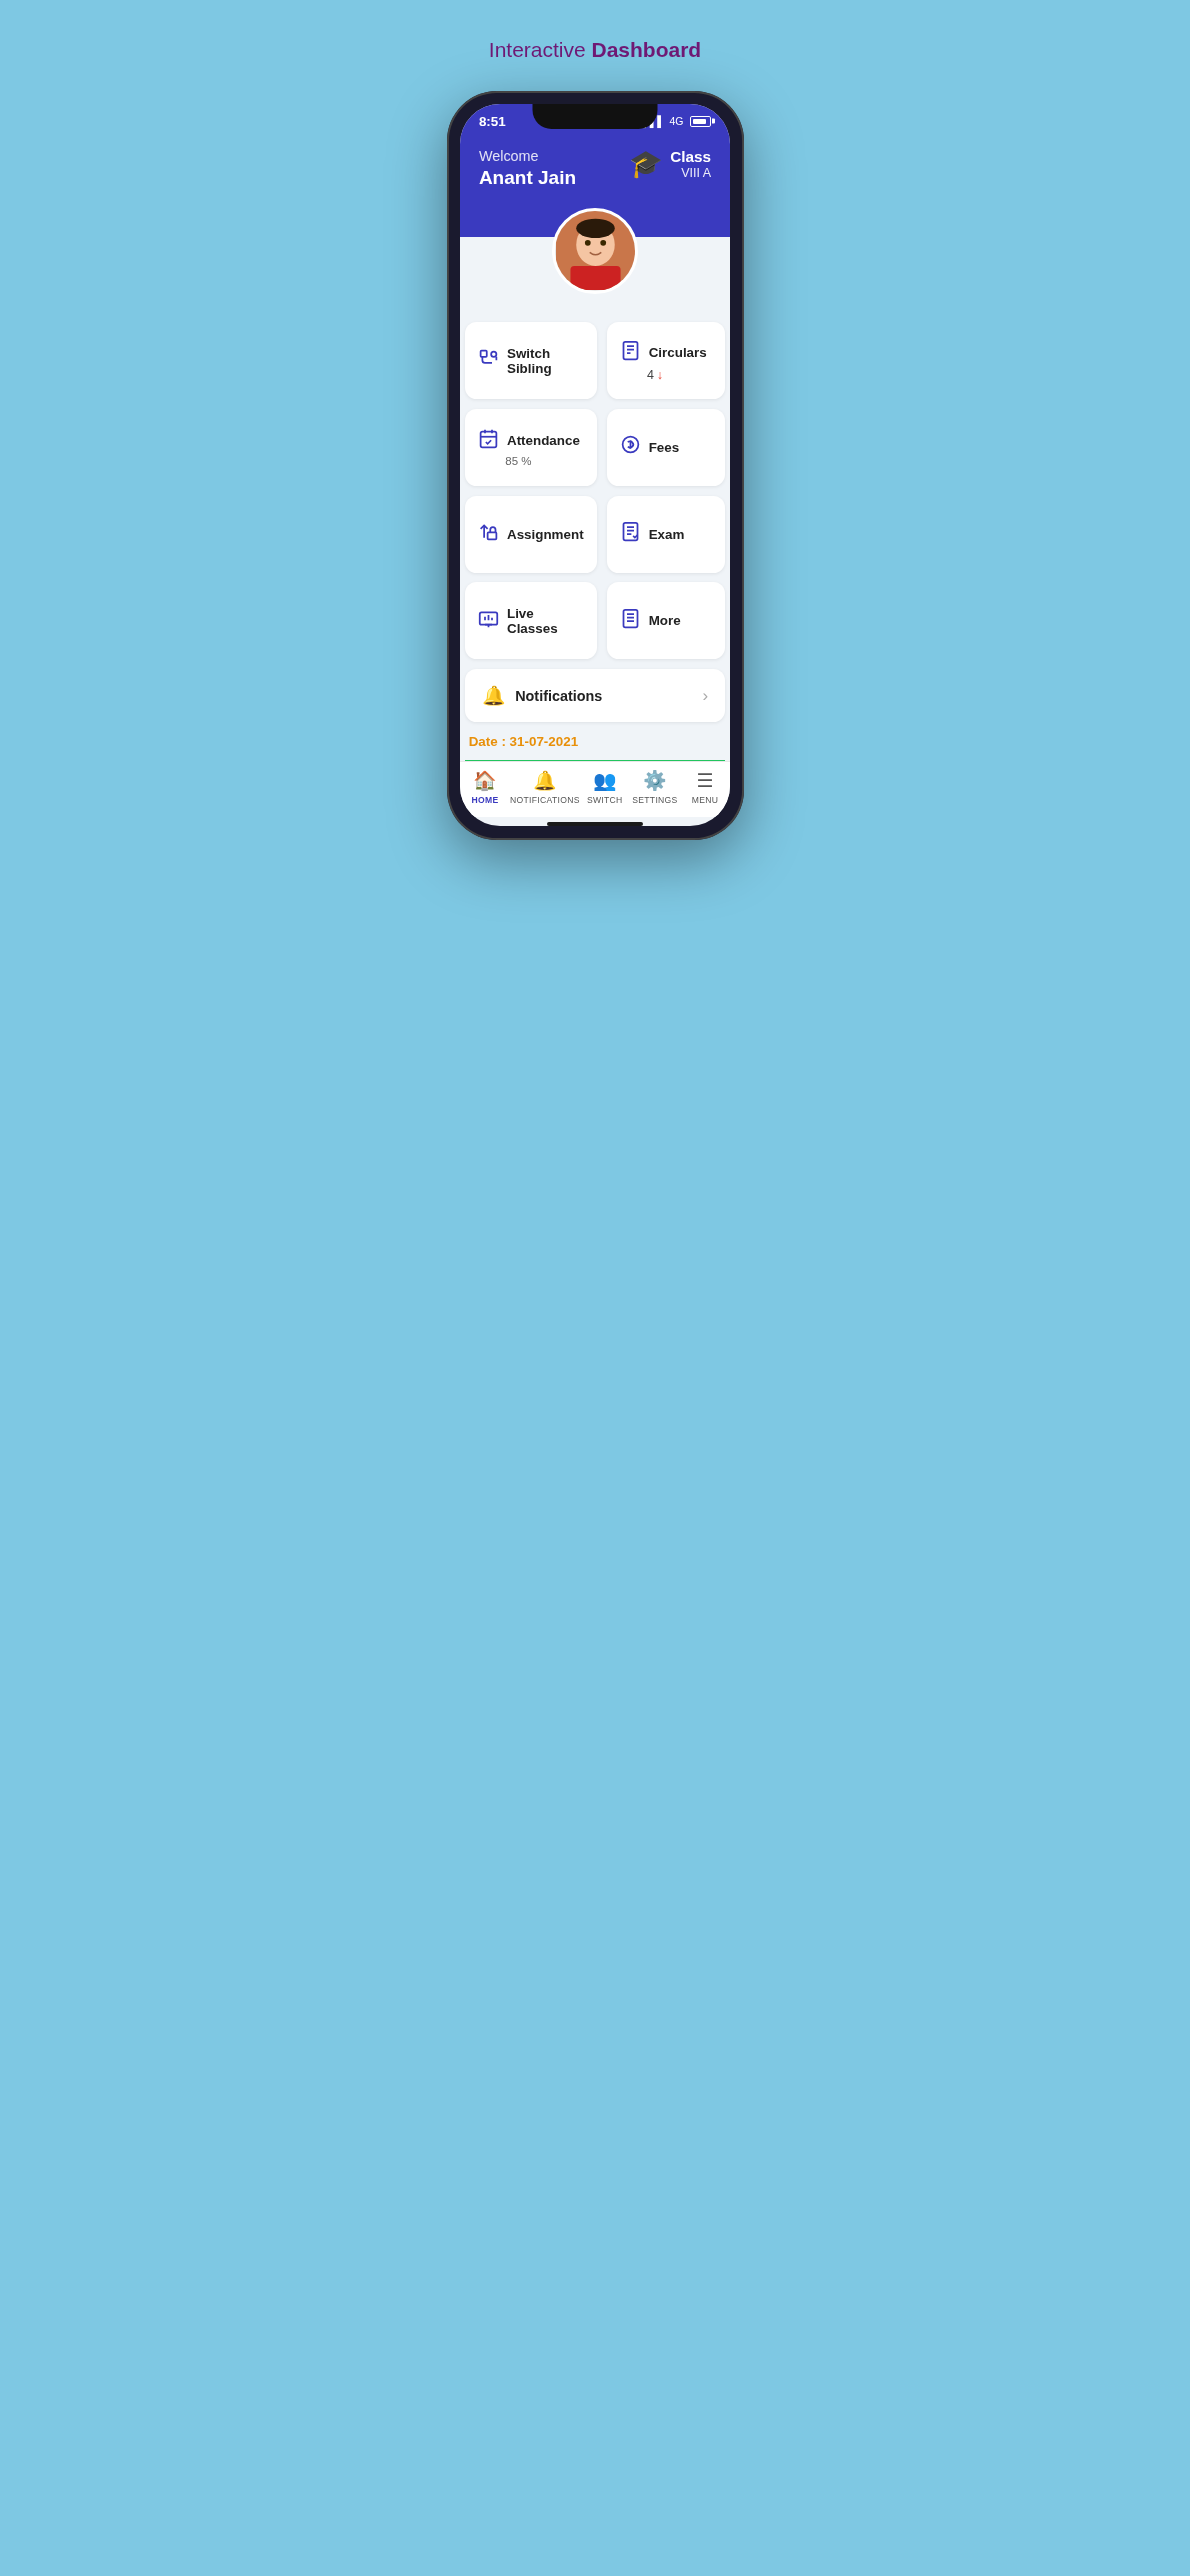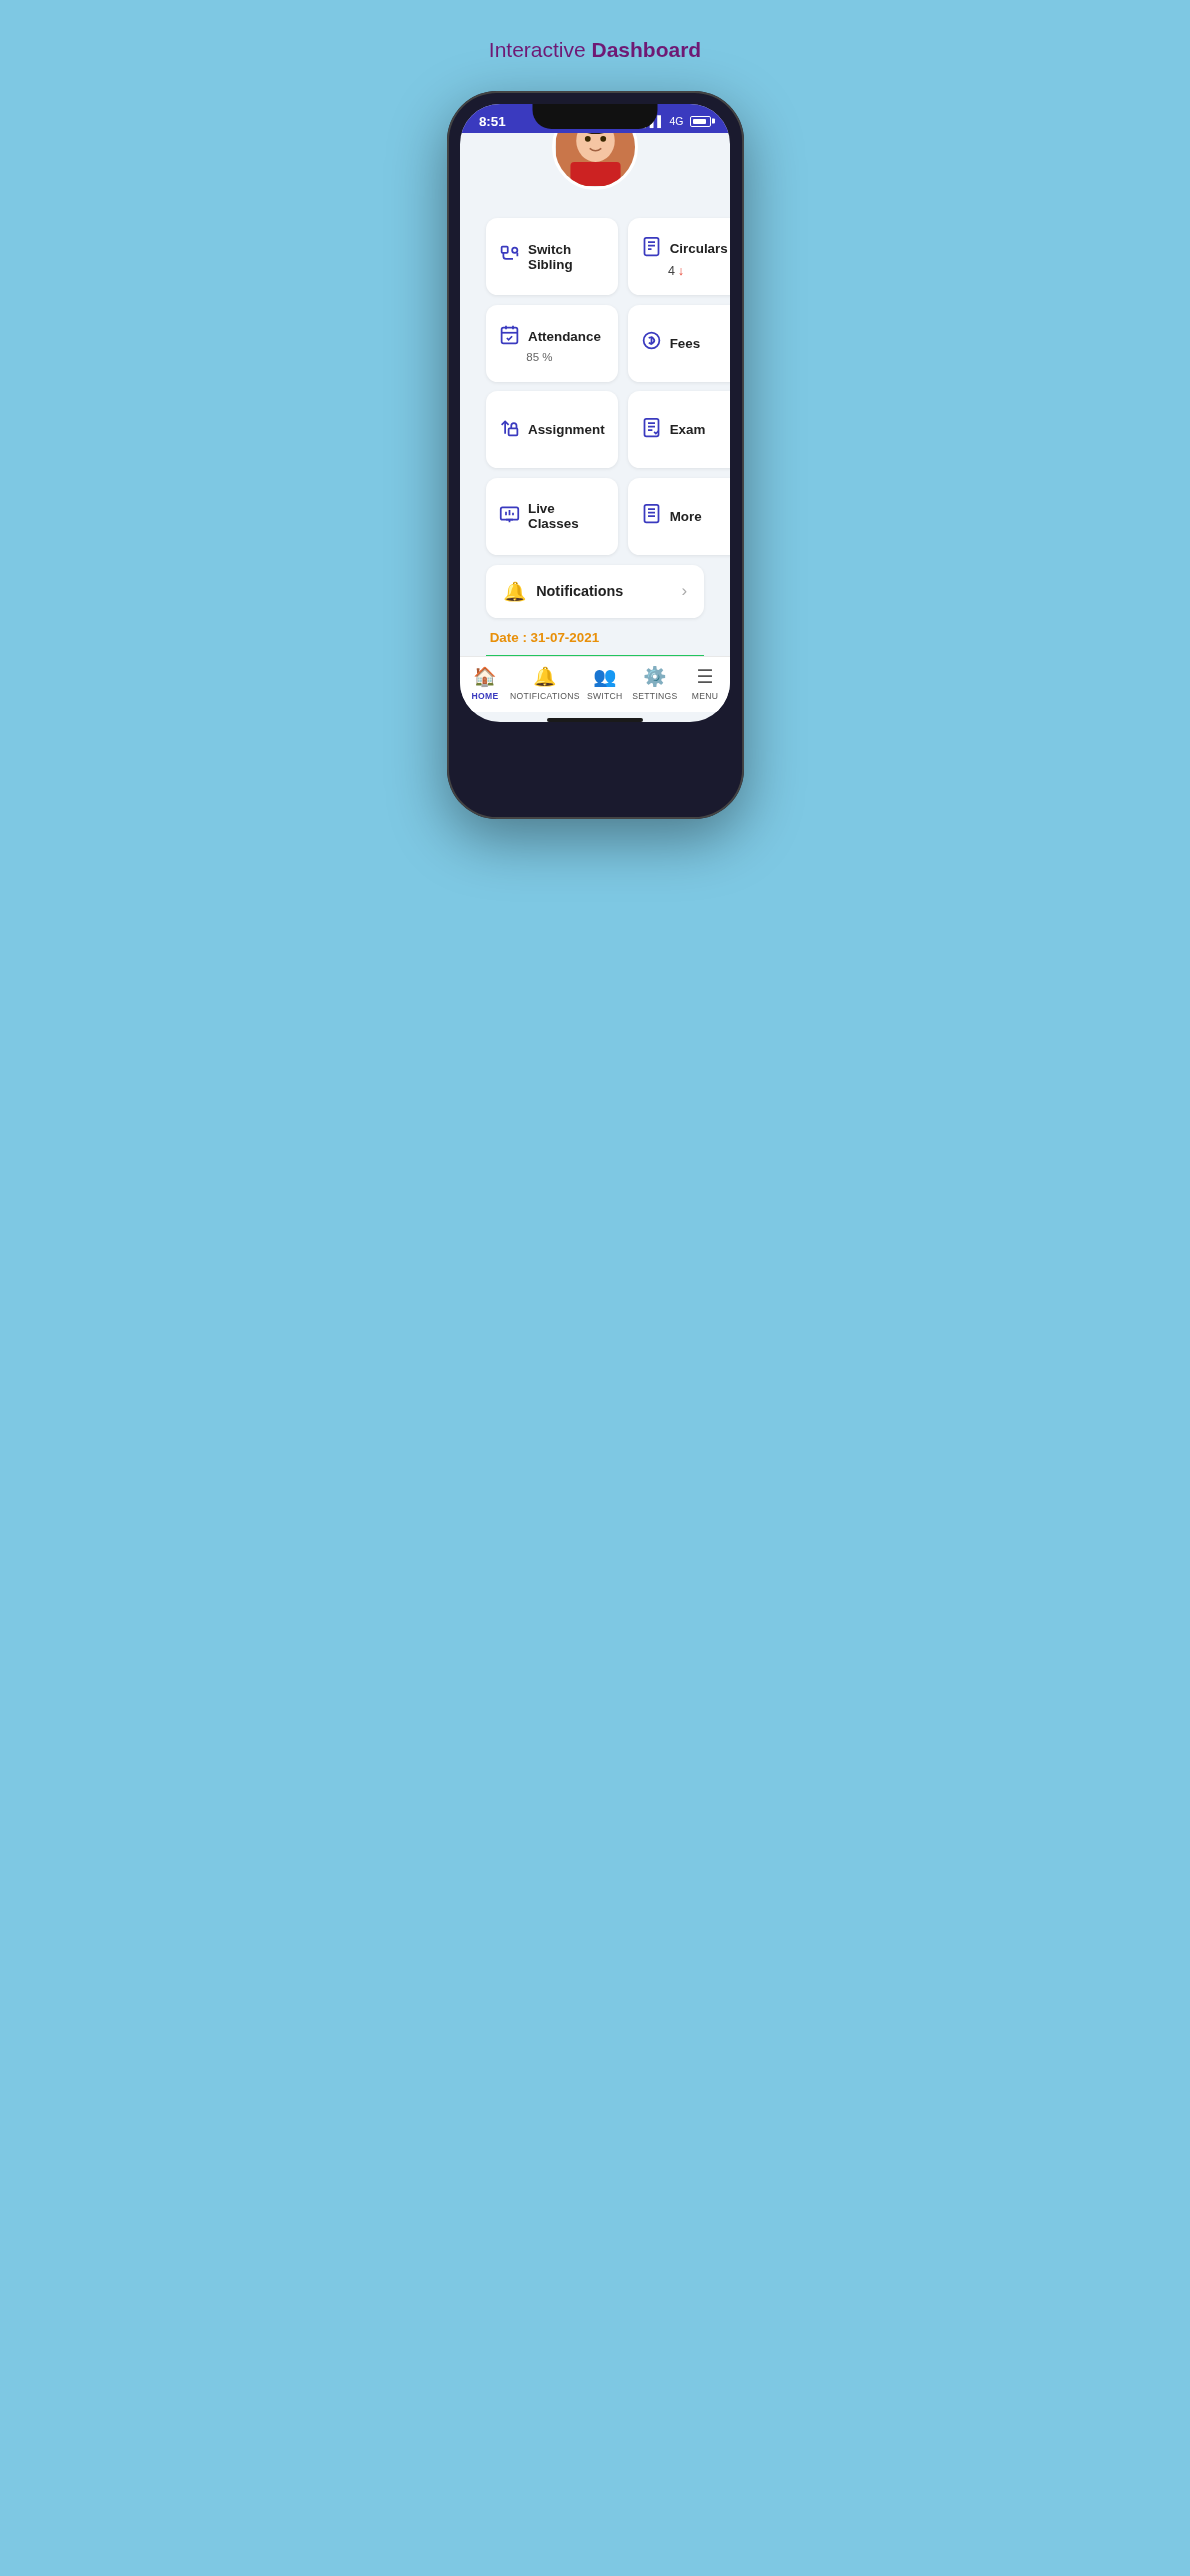--- a/index.html
+++ b/index.html
@@ -167,21 +167,21 @@
       background: #e8e8e8;
       overflow: hidden;
       display: flex;
       align-items: center;
       justify-content: center;
     }
     
     .content-area {
       background: #f0f4f8;
       flex: 1;
-      padding: 19px 26px 0;
+      padding: 19px 5px 0;
     }
     
     .menu-grid {
       display: grid;
       grid-template-columns: 1fr 1fr;
       gap: 9.6px;
       margin-top: 19px;
     }
     .menu-card {
       background: white;
@@ -311,20 +311,33 @@
       <span class="status-time">8:51</span>
       <div class="status-icons">
         <span>▌▌▌</span>
         <span>4G</span>
         <div class="battery-icon">
           <div class="battery-fill"></div>
         </div>
       </div>
     </div>
 
+    <div class="app-header">
+      <div>
+        <div class="welcome-text">Welcome</div>
+        <div class="user-name">Anant  Jain</div>
+      </div>
+      <div class="class-info">
+        <span class="class-icon">🎓</span>
+        <div class="class-text">
+          <div class="class-label">Class</div>
+          <div class="class-value">VIII A</div>
+        </div>
+      </div>
+    </div>
 
     <div class="avatar-section">
       <div class="avatar-container">
 
         <svg width="79" height="79" viewBox="0 0 82 82" xmlns="http://www.w3.org/2000/svg">
           <rect width="82" height="82" fill="#c9764a"></rect>
 
           <ellipse cx="41" cy="35" rx="20" ry="22" fill="#f5c5a3"></ellipse>
 
           <ellipse cx="41" cy="18" rx="20" ry="10" fill="#2a1a0a"></ellipse>

